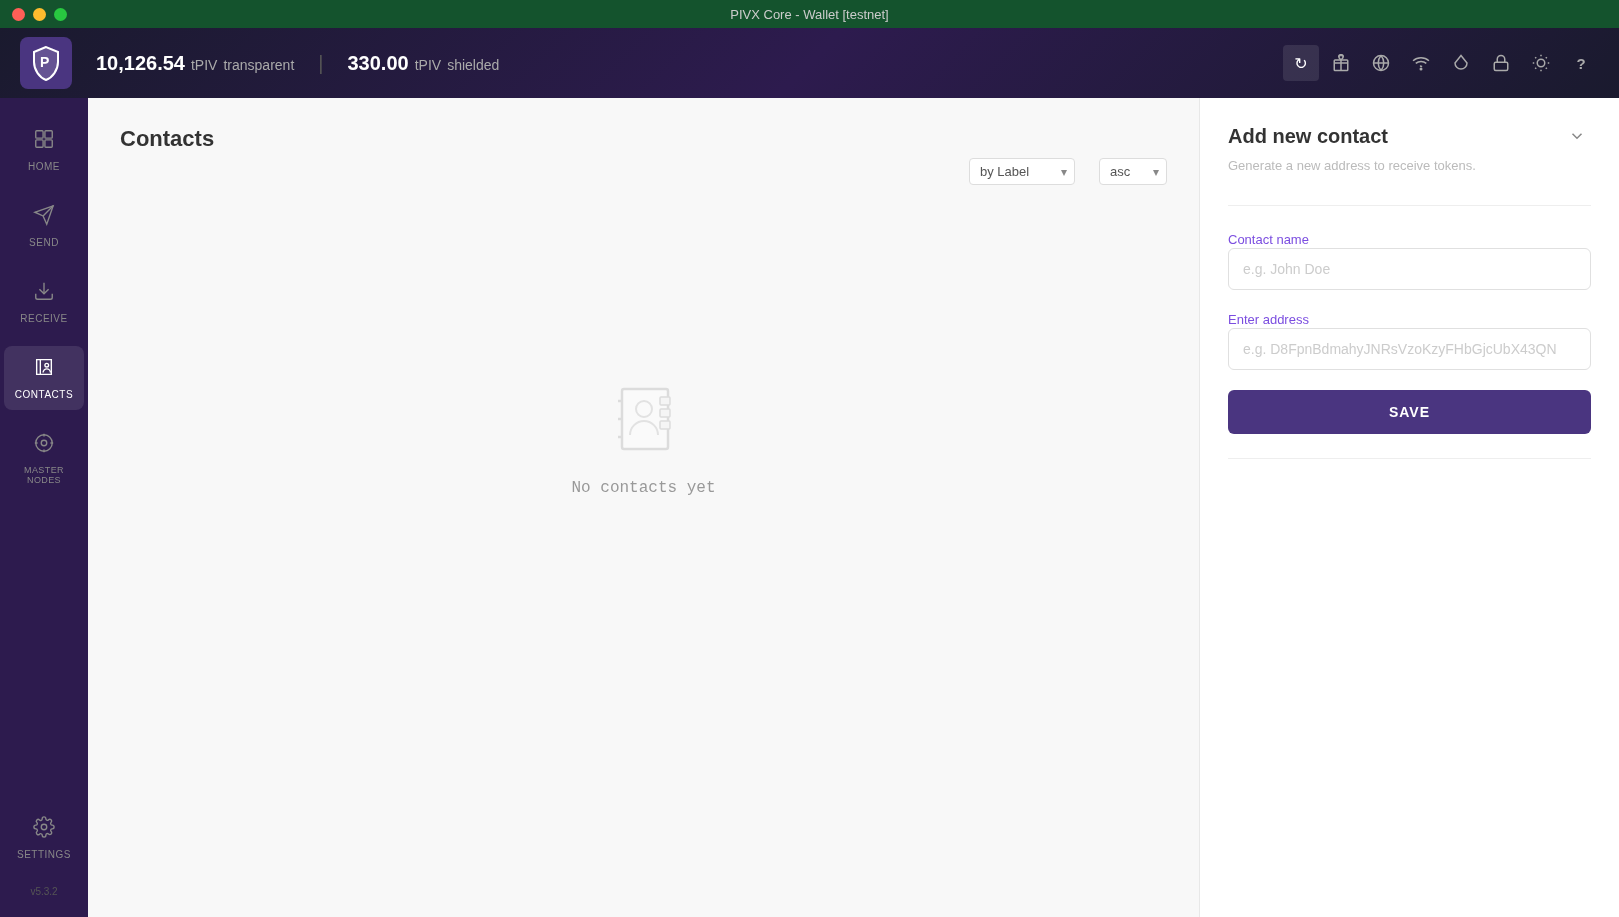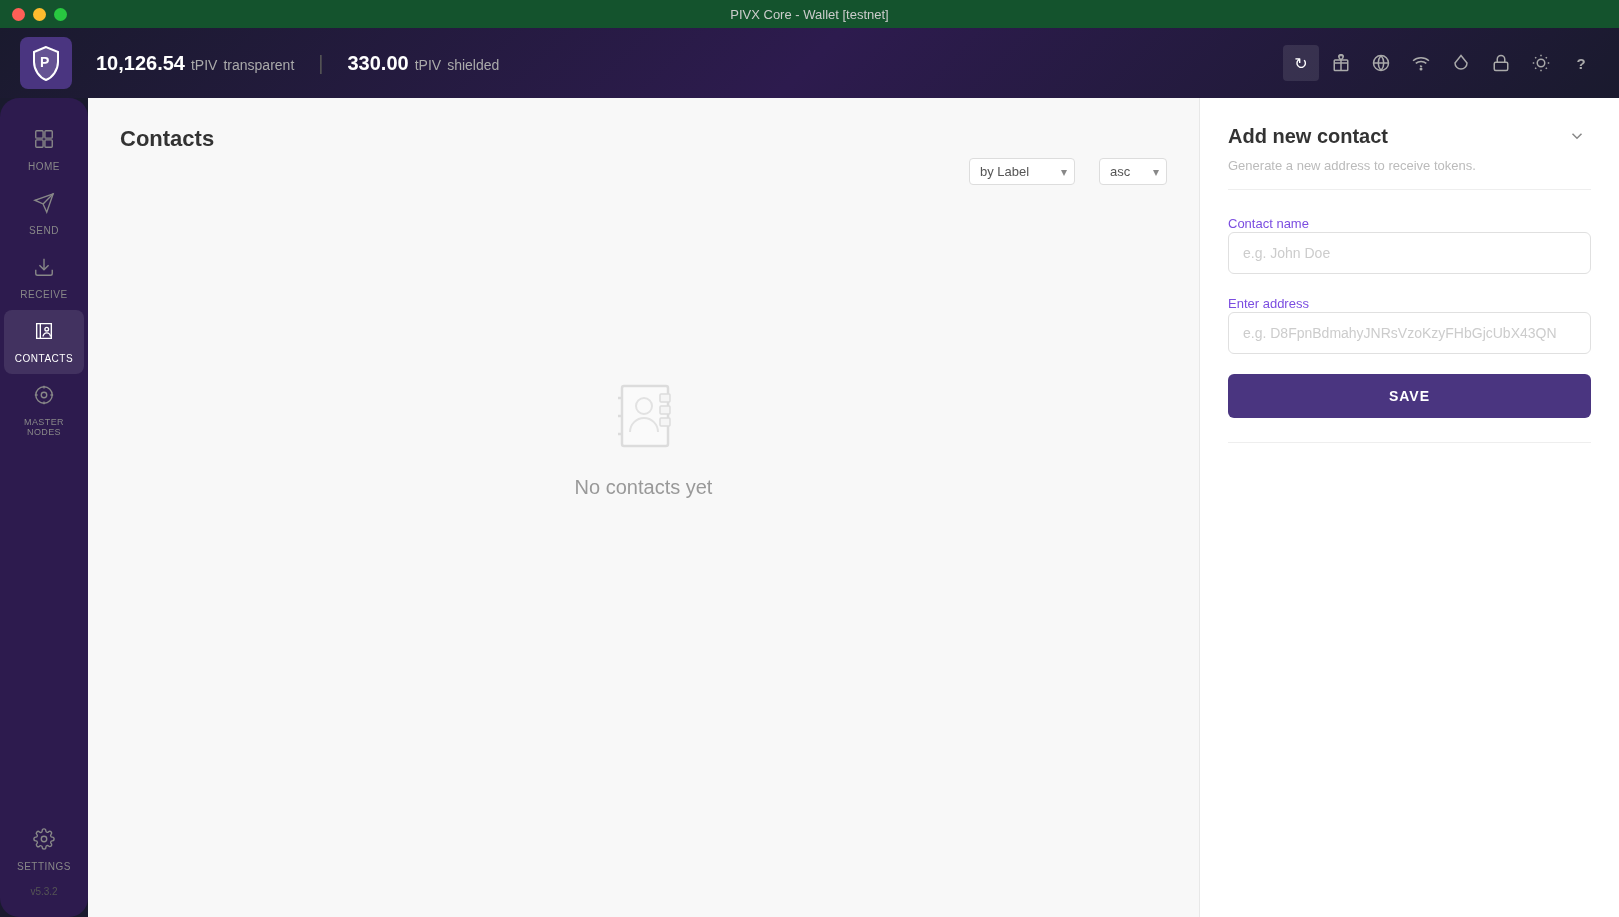--- a/index.html
+++ b/index.html
@@ -119,22 +119,21 @@
     }
 
     
     .sidebar {
       width: 88px;
       background: #2d1b4e;
       display: flex;
       flex-direction: column;
       align-items: center;
       padding: 20px 0;
-      gap: 0;
-      border-radius: 19px;
+      gap: 12px;
     }
     .nav-item {
       width: 80px;
       height: 64px;
       display: flex;
       flex-direction: column;
       align-items: center;
       justify-content: center;
       gap: 6px;
       border-radius: 8px;
@@ -224,21 +223,22 @@
       height: 60%;
       gap: 20px;
     }
     .empty-icon {
       width: 80px;
       height: 80px;
       opacity: 0.35;
     }
     .empty-text {
       color: #999;
-      font-size: 20px;
+      font-size: 16px;
+      font-family: Liberation Mono, monospace;
     }
 
     
     .right-panel {
       width: 420px;
       background: white;
       border-left: 1px solid #e8e8e8;
       padding: 24px 28px;
     }
     .panel-header {
@@ -259,21 +259,21 @@
       align-items: center;
       justify-content: center;
       cursor: pointer;
       color: #888;
       font-size: 16px;
     }
     .panel-desc {
       font-size: 13px;
       color: #bbb;
       margin-bottom: 24px;
-      padding-bottom: 16px;
+      padding-bottom: 32px;
       border-bottom: 1px solid #eee;
     }
     .form-label {
       font-size: 13px;
       color: #7b4de0;
       margin-bottom: 8px;
       font-weight: 500;
     }
     .form-input {
       width: 100%;

